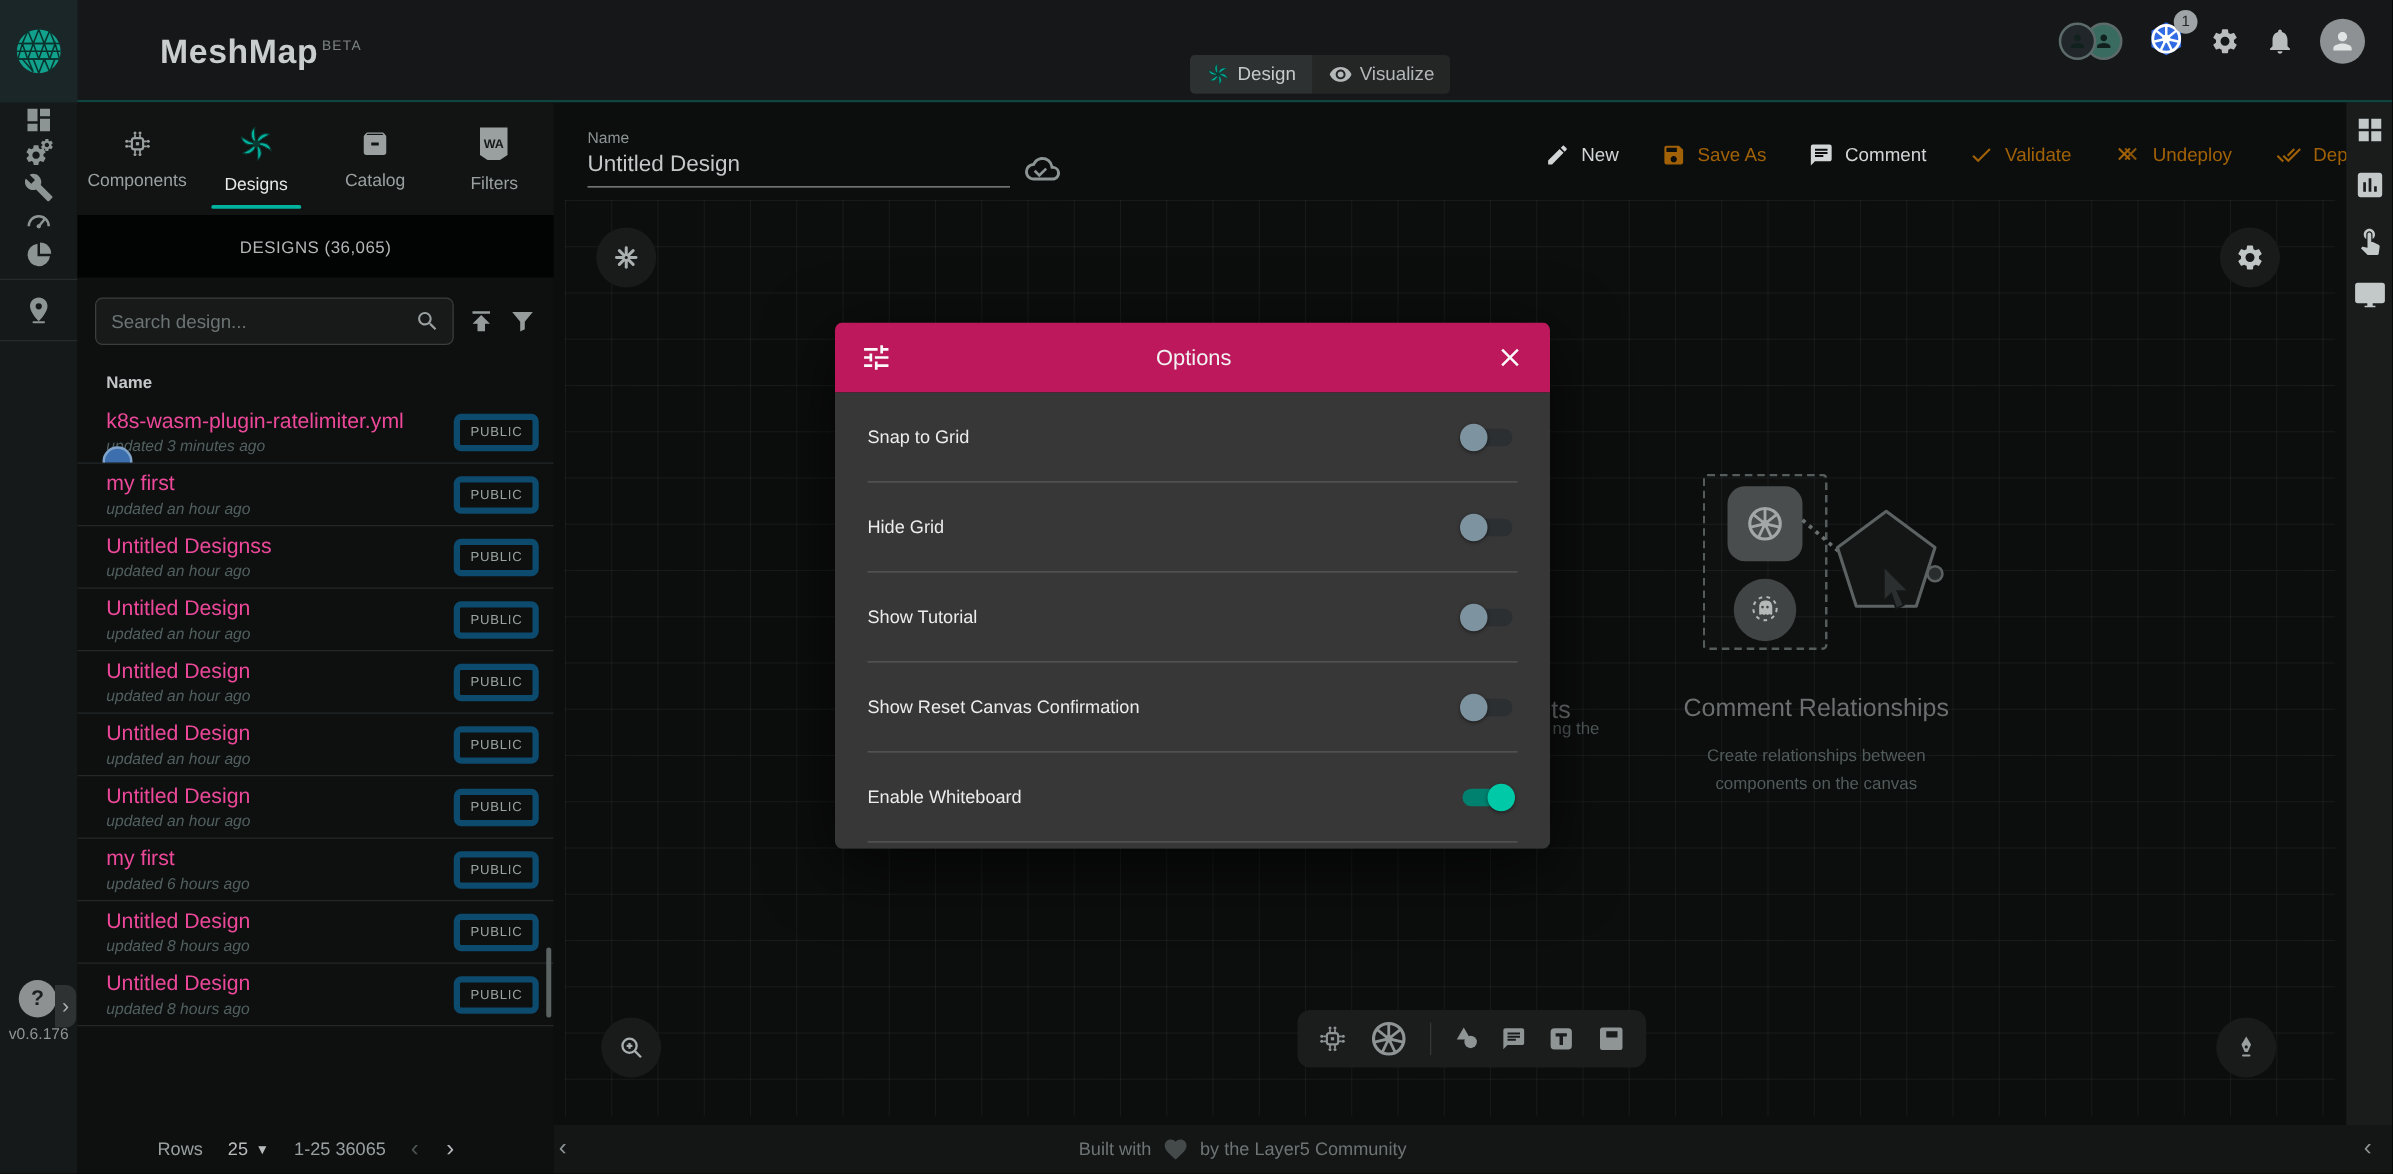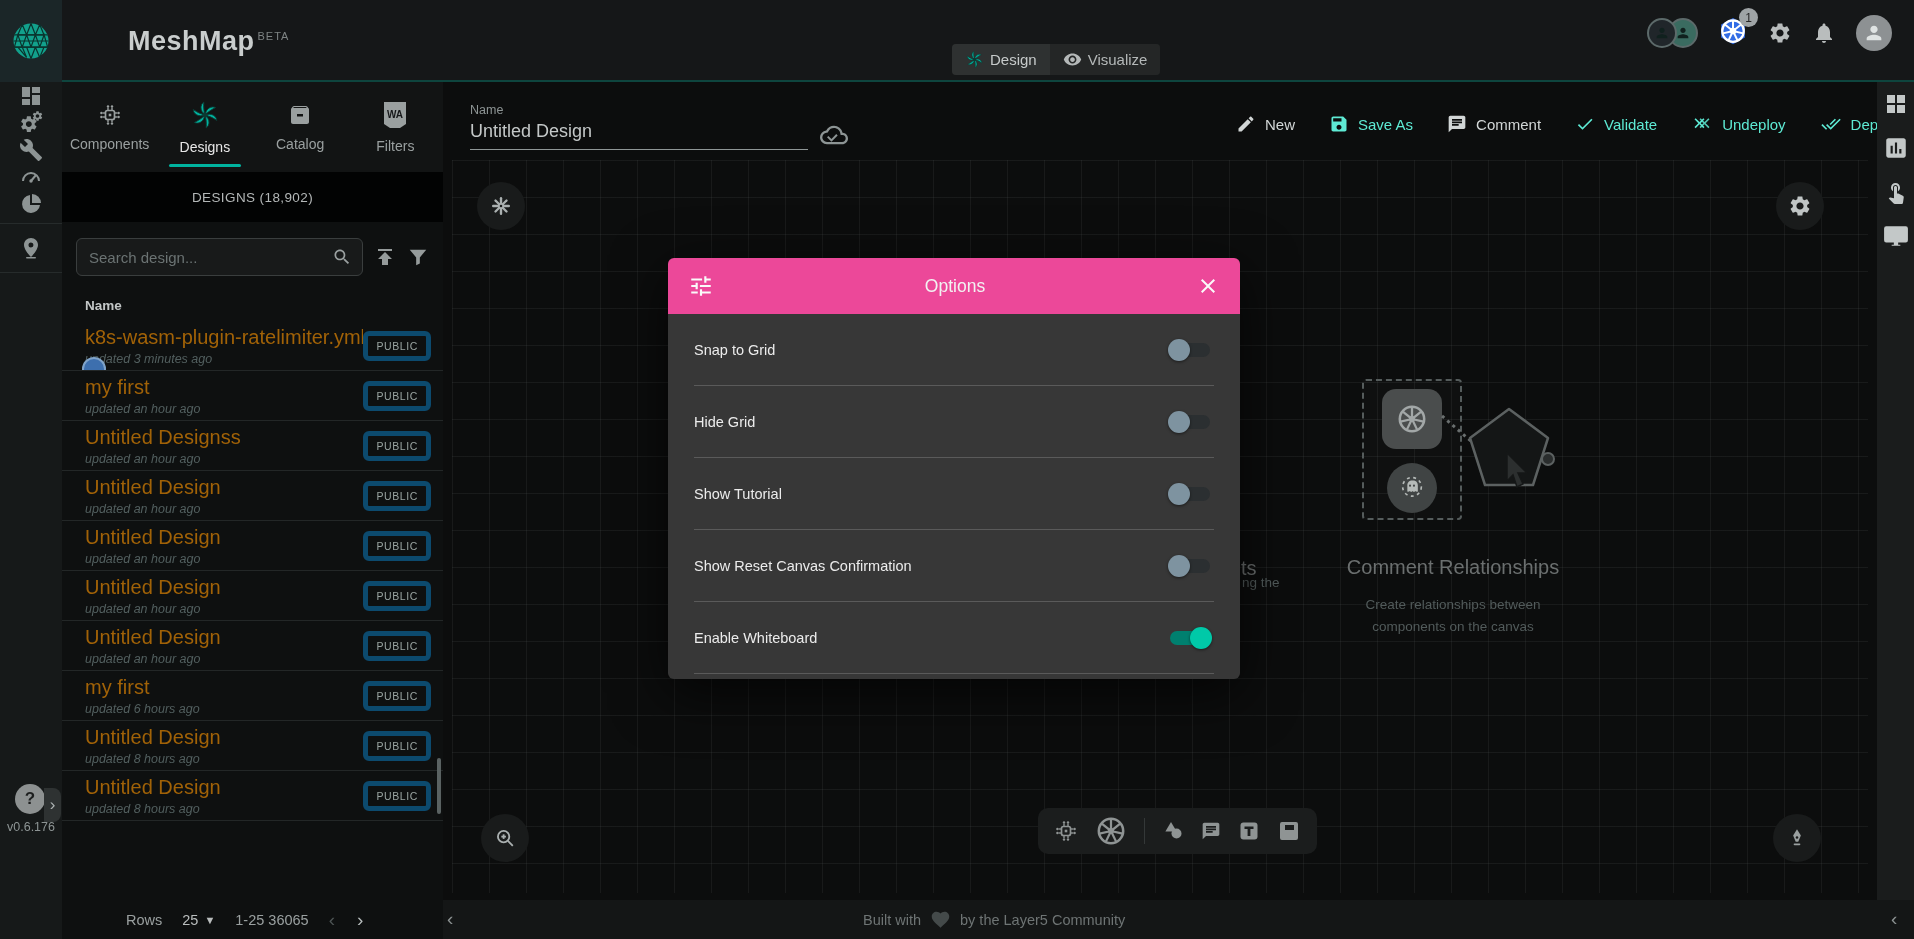--- a/index.html
+++ b/index.html
@@ -54,21 +54,21 @@
         display:flex;align-items:center;padding:0 10px;gap:8px;box-sizing:border-box;}
   .sbox input{flex:1;background:transparent;border:none;outline:none;color:#ffffff;font-size:15px;min-width:0;}
   .sbox input::placeholder{color:#6b7373;}
   .pact{color:#959b9b;}
   .nhdr{margin-top:16px;height:24px;padding-left:23px;font-weight:bold;font-size:13.5px;color:#c3c7c7;
         display:flex;align-items:center;}
   .list{margin-top:4px;}
   .drow{height:49px;border-bottom:1px solid #232727;padding:0 12px 0 23px;display:flex;align-items:center;
         position:relative;overflow:hidden;}
   .dmain{flex:1;min-width:0;}
-  .dname{font-size:20px;color:#a16207;white-space:nowrap;overflow:hidden;}
+  .dname{font-size:17px;color:#ec4899;white-space:nowrap;overflow:hidden;}
   .dupd{font-size:12.5px;color:#525f5f;font-style:italic;margin-top:3px;}
   .badge{border:5px solid #0c4a6e;color:#9aa4a1;font-size:10.5px;letter-spacing:.6px;padding:4px 8px;border-radius:6px;}
   .peek{position:absolute;left:20px;bottom:-11px;width:20px;height:20px;border-radius:50%;
         background:#3d6fae;border:2px solid #7fa3c9;}
   .thumb{position:absolute;right:2px;top:676px;width:4px;height:56px;background:#5a6262;border-radius:2px;}
   .expander{left:44px;top:788px;width:17px;height:34px;background:#2e3232;border-radius:0 8px 8px 0;
         display:flex;align-items:center;justify-content:center;color:#adb3b3;font-size:17px;z-index:5;}
   .pag{left:62px;top:900px;width:381px;height:39px;display:flex;align-items:center;gap:20px;
         padding-left:64px;box-sizing:border-box;background:#0e1010;font-size:14.5px;color:#9aa0a0;}
   .psize{color:#b9bdbd;display:flex;align-items:center;gap:6px;}
@@ -82,21 +82,21 @@
         background-image:linear-gradient(rgba(115,125,125,.12) 1px,transparent 1px),
                          linear-gradient(90deg,rgba(115,125,125,.12) 1px,transparent 1px);
         background-size:37px 37px;}
   .nfield{left:470px;top:103px;width:340px;}
   .nlabel{font-size:12.5px;color:#8d9494;}
   .nfield input{width:338px;background:transparent;border:none;border-bottom:1px solid #8f9696;outline:none;
         color:#c4c8c8;font-size:18px;padding:4px 0 7px;}
   .cloud{left:820px;top:121px;color:#8d9494;}
   .ctools{left:1236px;top:114px;display:flex;gap:34px;}
   .tbtn{display:flex;align-items:center;gap:9px;font-size:15px;color:#d2d6d6;}
-  .tbtn.dis{color:#5eead4;}
+  .tbtn.dis{color:#a16207;}
   .cbtn{width:48px;height:48px;border-radius:50%;background:#191b1b;display:flex;align-items:center;
         justify-content:center;color:#aab0b0;}
   .dock{left:1038px;top:808px;height:46px;background:#1b1d1d;border-radius:10px;display:flex;
         align-items:center;gap:16px;padding:0 16px;color:#8f9494;}
   .dockdiv{width:1px;height:26px;background:#343838;}
   
   .dashedbox{left:1362px;top:379px;width:100px;height:141px;border:2px dashed #555c5c;border-radius:4px;
         background:rgba(255,255,255,.015);box-sizing:border-box;}
   .k8sq{left:1382px;top:389px;width:60px;height:60px;border-radius:14px;background:#4a4d4d;
         display:flex;align-items:center;justify-content:center;color:#a2a7a7;}
@@ -113,21 +113,21 @@
 
   
   .foot{left:443px;top:900px;width:1471px;height:39px;background:#141616;}
   .foot-inner{position:absolute;left:420px;top:0;height:39px;display:flex;align-items:center;gap:9px;
         color:#6e7474;font-size:14.5px;}
   .fchev{position:absolute;top:9px;color:#8d9393;font-size:19px;line-height:1;}
 
   
   .modal{left:668px;top:258px;width:572px;height:421px;border-radius:6px;overflow:hidden;
         box-shadow:0 14px 55px rgba(0,0,0,.7);z-index:20;}
-  .mhead{height:56px;background:#ec4899;display:flex;align-items:center;padding:0 20px;}
+  .mhead{height:56px;background:#be185d;display:flex;align-items:center;padding:0 20px;}
   .mtitle{flex:1;text-align:center;font-size:17.5px;color:#f2f2f2;}
   .mhead .icon{color:#fafafa;}
   .mbody{height:365px;background:#373737;padding:0 26px;box-sizing:border-box;}
   .orow{height:71px;display:flex;align-items:center;justify-content:space-between;border-bottom:1px solid #5a5a5a;}
   .olabel{font-size:14.5px;color:#ececec;}
   .tgl{width:48px;height:22px;position:relative;}
   .tgl .track{position:absolute;left:4px;right:4px;top:4px;bottom:4px;border-radius:8px;background:#2b2f31;}
   .tgl.on .track{background:#00806f;}
   .tgl .knob{position:absolute;top:0;width:22px;height:22px;border-radius:50%;background:#7E93A0;
         box-shadow:0 1px 3px rgba(0,0,0,.5);}
@@ -341,21 +341,21 @@
         <div class="ltab">
           <span class="icon">
             <svg width="26" height="28" viewBox="0 0 26 28">
               <path d="M2 1h22v22l-6 4H8l-6-4z" fill="#9aa0a0"></path>
               <text x="13" y="17" text-anchor="middle" font-size="10" font-weight="bold" fill="#16181a" font-family="Liberation Sans, sans-serif">WA</text>
             </svg>
           </span>
           <span>Filters</span>
         </div>
       </div>
-    <div class="band">DESIGNS (18,902)</div>
+    <div class="band">DESIGNS (36,065)</div>
     <div class="srow">
       <div class="sbox">
         <input type="text" placeholder="Search design..." style="">
         <span class="icon" style="color:#9aa0a0" id="searchic">
             <svg width="20" height="20" viewBox="0 0 24 24" fill="currentColor">
               <path d="M15.5 14h-.79l-.28-.27C15.41 12.59 16 11.11 16 9.5 16 5.91 13.09 3 9.5 3S3 5.91 3 9.5 5.91 16 9.5 16c1.61 0 3.09-.59 4.23-1.57l.27.28v.79l5 4.99L20.49 19l-4.99-5zm-6 0C7.01 14 5 11.99 5 9.5S7.01 5 9.5 5 14 7.01 14 9.5 11.99 14 9.5 14z"></path>
             </svg>
           </span>
       </div>
       <span class="icon pact" id="uploadic">

